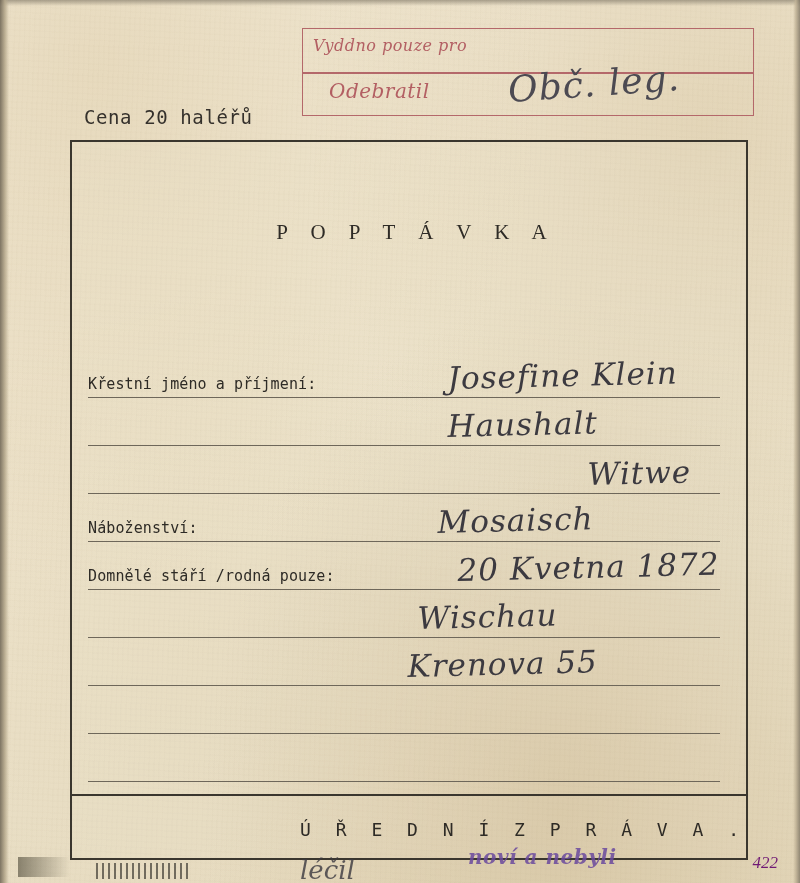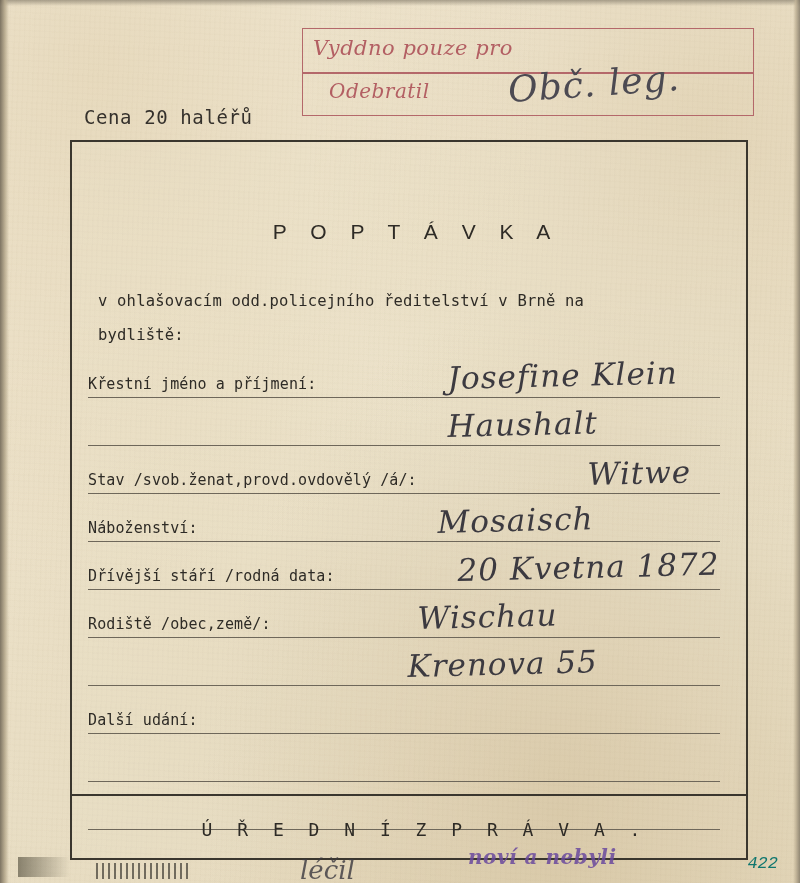--- a/index.html
+++ b/index.html
@@ -72,21 +72,21 @@
     height: 1.5px;
     background: #b4686a;
     top: 43px;
   }
   .stamp-text1 {
     position: absolute;
     left: 10px;
     top: 7px;
     font-family: "DejaVu Serif", serif;
     font-style: italic;
-    font-size: 21px;
+    font-size: 16px;
     color: #b35f63;
     letter-spacing: .5px;
   }
   .stamp-text2 {
     position: absolute;
     left: 10px;
     top: 50px;
     font-family: "DejaVu Serif", serif;
     font-style: italic;
     font-size: 20px;
@@ -127,21 +127,21 @@
     border: 2px solid #3a362e;
     box-sizing: border-box;
     background: rgba(255,255,255,0.03);
   }
 
   .title {
     position: absolute;
     left: 0; right: 0;
     top: 78px;
     text-align: center;
-    font-family: Liberation Sans, sans-serif;
+    font-family: Liberation Serif, serif;
     font-size: 21px;
     letter-spacing: 9px;
     color: #2e2b26;
     padding-left: 14px;
   }
 
   .intro {
     position: absolute;
     left: 26px;
     top: 142px;
@@ -197,38 +197,38 @@
   .report-sep {
     position: absolute;
     left: 0; right: 0;
     bottom: 62px;
     border-bottom: 2px solid #3a362e;
   }
   .report-title {
     position: absolute;
     left: 0; right: 0;
     bottom: 18px;
-    text-align: center;
+    text-align: right;
     font-family: "DejaVu Sans Mono", monospace;
     font-size: 18px;
     letter-spacing: 7px;
     color: #2e2b26;
     padding-left: 10px;
     margin-left: 21px;
   }
 
   
   .archive-num {
     position: absolute;
     right: 22px;
     bottom: 10px;
-    font-family: Liberation Mono, monospace;
+    font-family: Liberation Serif, serif;
     font-style: italic;
     font-size: 17px;
-    color: #0f766e;
+    color: #701a75;
   }
   .violet-note {
     position: absolute;
     left: 468px;
     bottom: 14px;
     font-family: "DejaVu Serif", serif;
     font-style: italic;
     font-weight: bold;
     font-size: 20px;
     color: #6b4a9e;
@@ -279,72 +279,61 @@
   <div class="stamp-text2">Odebratil</div>
   <div class="stamp-hand">Obč. leg.</div>
 </div>
 
 <div class="price-note">Cena 20 haléřů</div>
 
 <div class="form-box">
 
   <div class="title">P O P T Á V K A</div>
 
-  <div class="intro">
-    <div>v ohlašovacím odd.policejního ředitelství v Brně na</div>
-    <div>bydliště:</div>
-  </div>
 
   <div class="fields">
 
     <div class="field">
       <span class="label">Křestní jméno a příjmení:</span>
       <span class="hand" style="left:360px">Josefine Klein</span>
       <div class="rule"></div>
     </div>
 
     <div class="field">
       <span class="hand" style="left:360px">Haushalt</span>
       <div class="rule"></div>
     </div>
 
     <div class="field">
-      <span class="label">Stav /svob.ženat,provd.ovdovělý /á/:</span>
       <span class="hand" style="left:500px">Witwe</span>
       <div class="rule"></div>
     </div>
 
     <div class="field">
       <span class="label">Náboženství:</span>
       <span class="hand" style="left:350px">Mosaisch</span>
       <div class="rule"></div>
     </div>
 
     <div class="field">
-      <span class="label">Dřívější stáří /rodná data:</span>
+      <span class="label">Domnělé stáří /rodná pouze:</span>
       <span class="hand" style="left:370px">20 Kvetna 1872</span>
       <div class="rule"></div>
     </div>
 
     <div class="field">
-      <span class="label">Rodiště /obec,země/:</span>
       <span class="hand" style="left:330px">Wischau</span>
       <div class="rule"></div>
     </div>
 
     <div class="field">
       <span class="hand" style="left:320px">Krenova 55</span>
       <div class="rule"></div>
     </div>
 
-    <div class="field">
-      <span class="label">Další udání:</span>
-      <span class="hand" style="left:300px"></span>
-      <div class="rule"></div>
-    </div>
 
     <div class="field blank">
 
       <div class="rule"></div>
     </div>
 
     <div class="field blank">
 
       <div class="rule"></div>
     </div>

